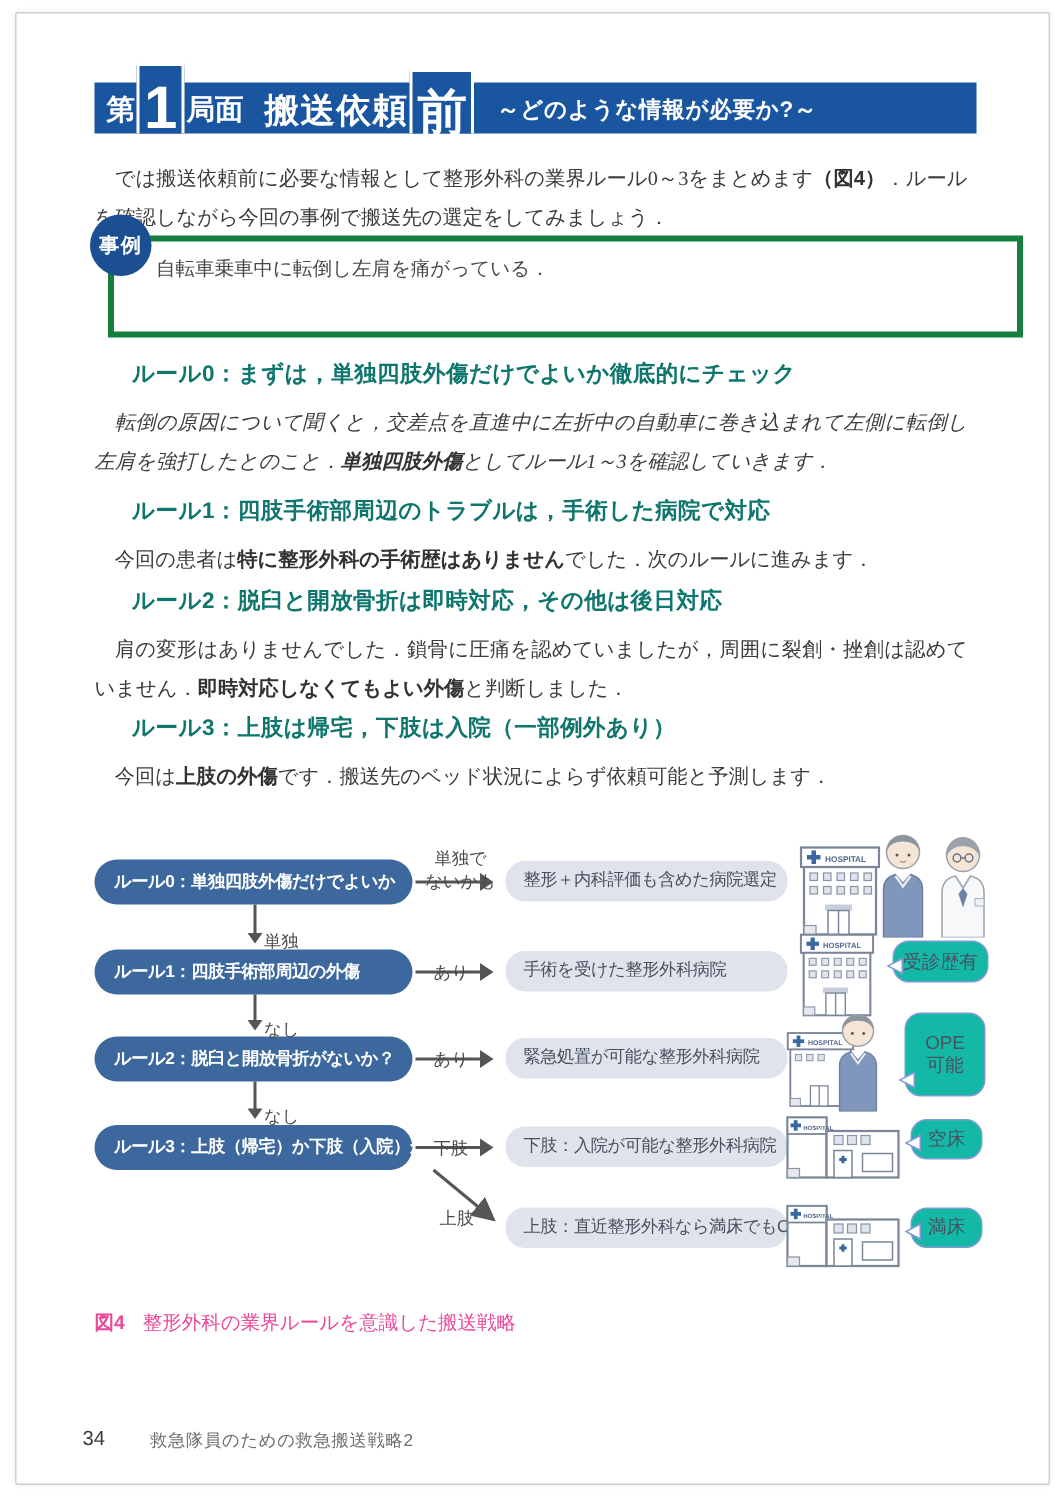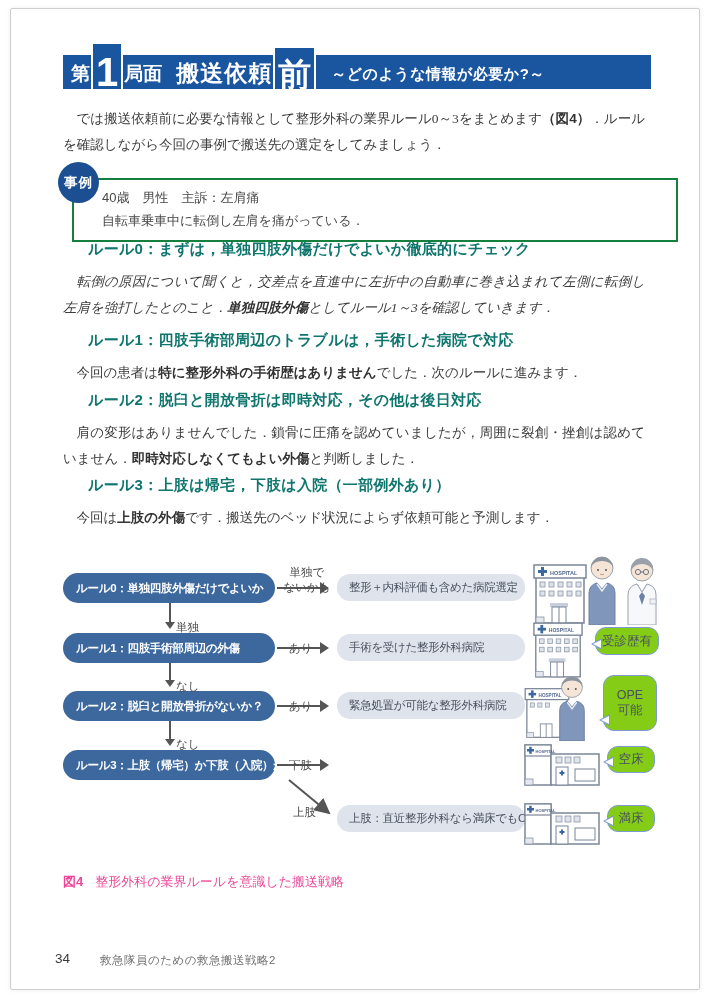--- a/index.html
+++ b/index.html
@@ -23,22 +23,22 @@
   .banner .title-main{font-size:23px;line-height:32px;margin-left:14px;letter-spacing:1px;}
   .banner .big-kanji{font-size:33px;height:40px;}
   .banner .big-kanji span{transform:translateY(2px);display:block;}
   .banner .subtitle{font-size:15px;line-height:30px;margin-left:14px;letter-spacing:0.5px;}
   
   .para{position:absolute;left:63px;width:582px;
     font-family:"Liberation Serif","DejaVu Serif",serif;
     font-size:13.5px;line-height:26px;color:#3c3c3c;text-indent:1em;text-align:justify;}
   .para b{font-family:"Liberation Sans","DejaVu Sans",sans-serif;font-weight:bold;color:#333;}
   
-  .case-box{position:absolute;left:72px;top:178px;width:564px;height:50px;
-    border:2px solid #15803d;padding:6px 10px 4px 28px;box-sizing:content-box;}
+  .case-box{position:absolute;left:72px;top:157px;width:564px;height:50px;
+    border:4px solid #15803d;padding:6px 10px 4px 28px;box-sizing:content-box;}
   .case-badge{position:absolute;left:-16px;top:-18px;width:41px;height:41px;border-radius:50%;
     background:#1c4f92;color:#fff;font-size:13.5px;font-weight:bold;
     display:flex;align-items:center;justify-content:center;letter-spacing:1px;}
   .case-line{font-size:13px;color:#474747;line-height:23px;}
   
   .rule-heading{position:absolute;left:88px;width:560px;font-size:15px;font-weight:bold;color:#0f766e;letter-spacing:0.3px;}
   
   .flow{position:absolute;left:55px;top:545px;width:610px;height:305px;}
   .qbox{position:absolute;left:8px;width:212px;height:30px;background:#3c689e;border-radius:15px;
     color:#fff;font-size:11.5px;font-weight:bold;line-height:30px;padding-left:13px;
@@ -46,21 +46,21 @@
   .rbox{position:absolute;left:282px;width:188px;height:27px;background:#dfe3ec;border-radius:13px;
     color:#49505e;font-size:11.5px;line-height:27px;padding-left:12px;
     box-sizing:border-box;white-space:nowrap;letter-spacing:-0.3px;}
   .varrow{position:absolute;left:114px;width:2px;background:#555;}
   .varrow::after{content:"";position:absolute;bottom:-7px;left:-4px;
     border:5px solid transparent;border-top:7px solid #555;}
   .harrow{position:absolute;left:222px;width:50px;height:2px;background:#555;}
   .harrow::after{content:"";position:absolute;right:-8px;top:-5px;
     border:6px solid transparent;border-left:9px solid #555;}
   .flow-label{position:absolute;font-size:11.5px;color:#4a4a4a;white-space:nowrap;margin-top:12px;}
-  .bubble{position:absolute;background:#84cc16;border:1.5px solid #7d9bd2;border-radius:11px;
+  .bubble{position:absolute;background:#14b8a6;border:1.5px solid #7d9bd2;border-radius:11px;
     color:#4a5160;font-size:12.5px;display:flex;align-items:center;justify-content:center;
     text-align:center;line-height:15px;box-sizing:border-box;}
   .bubble::before{content:"";position:absolute;left:-11px;bottom:4px;
     border:6px solid transparent;border-right:11px solid #7d9bd2;}
   .bubble::after{content:"";position:absolute;left:-7px;bottom:6px;
     border:4px solid transparent;border-right:8px solid #fff;}
   .icon-abs{position:absolute;}
   
   .caption{position:absolute;left:63px;top:849px;font-size:13px;color:#ec4899;margin-top:24px;}
   .caption b{margin-right:12px;}
@@ -82,21 +82,20 @@
   <span class="big-tab big-kanji">
       <span>前</span>
     </span>
   <span class="subtitle">～どのような情報が必要か?～</span>
 </div>
 
 <p class="para" style="top:92px;"><span>では搬送依頼前に必要な情報として整形外科の業界ルール0～3をまとめます</span><b>（図4）</b><span>．ルールを確認しながら今回の事例で搬送先の選定をしてみましょう．</span></p>
 
 <div class="case-box">
   <div class="case-badge">事例</div>
-  <div class="case-line">40歳　男性　主訴：左肩痛</div>
   <div class="case-line">自転車乗車中に転倒し左肩を痛がっている．</div>
 </div>
 
 <div class="rule-heading" style="top:240px;">ルール0：まずは，単独四肢外傷だけでよいか徹底的にチェック</div>
 <p class="para" style="top:255px;font-style:italic;"><span>転倒の原因について聞くと，交差点を直進中に左折中の自動車に巻き込まれて左側に転倒し左肩を強打したとのこと．</span><b>単独四肢外傷</b><span>としてルール1～3を確認していきます．</span></p>
 
 <div class="rule-heading" style="top:331px;">ルール1：四肢手術部周辺のトラブルは，手術した病院で対応</div>
 <p class="para" style="top:346px;"><span>今回の患者は</span><b>特に整形外科の手術歴はありません</b><span>でした．次のルールに進みます．</span></p>
 
 <div class="rule-heading" style="top:391px;">ルール2：脱臼と開放骨折は即時対応，その他は後日対応</div>
@@ -137,20 +136,21 @@
           <path d="M0,0 L8,4 L0,8 z" fill="#555"></path>
         </marker>
       </defs>
     <line x1="6" y1="3" x2="46" y2="36" stroke="#555" stroke-width="2" marker-end="url(#ah)"></line>
   </svg>
   <div class="flow-label" style="left:238px;top:248px;text-align:right;">上肢</div>
 
   <div class="rbox" style="top:29px;">整形＋内科評価も含めた病院選定</div>
   <div class="rbox" style="top:147px;">緊急処置が可能な整形外科病院</div>
   <div class="rbox" style="top:89px;">手術を受けた整形外科病院</div>
+  <div class="rbox" style="top:206px;">下肢：入院が可能な整形外科病院</div>
   <div class="rbox" style="top:260px;">上肢：直近整形外科なら満床でもOK</div>
 
   <svg class="icon-abs" style="left:478px;top:18px;" width="54" height="62" viewBox="0 0 54 62">
     <rect x="3" y="14" width="48" height="46" fill="#fff" stroke="#7b8698" stroke-width="1.5"></rect>
     <rect x="1" y="2" width="52" height="13" fill="#fff" stroke="#7b8698" stroke-width="1.5"></rect>
     <rect x="5" y="7" width="9" height="3" fill="#3b68a0"></rect>
       <rect x="8" y="4" width="3" height="9" fill="#3b68a0"></rect>
     <text x="17" y="11.5" font-size="5.5" font-weight="bold" fill="#53688f">HOSPITAL</text>
     <rect x="7" y="19" width="5" height="5" fill="#dfe3ec" stroke="#8a94a6" stroke-width="0.8"></rect>
       <rect x="16" y="19" width="5" height="5" fill="#dfe3ec" stroke="#8a94a6" stroke-width="0.8"></rect>

